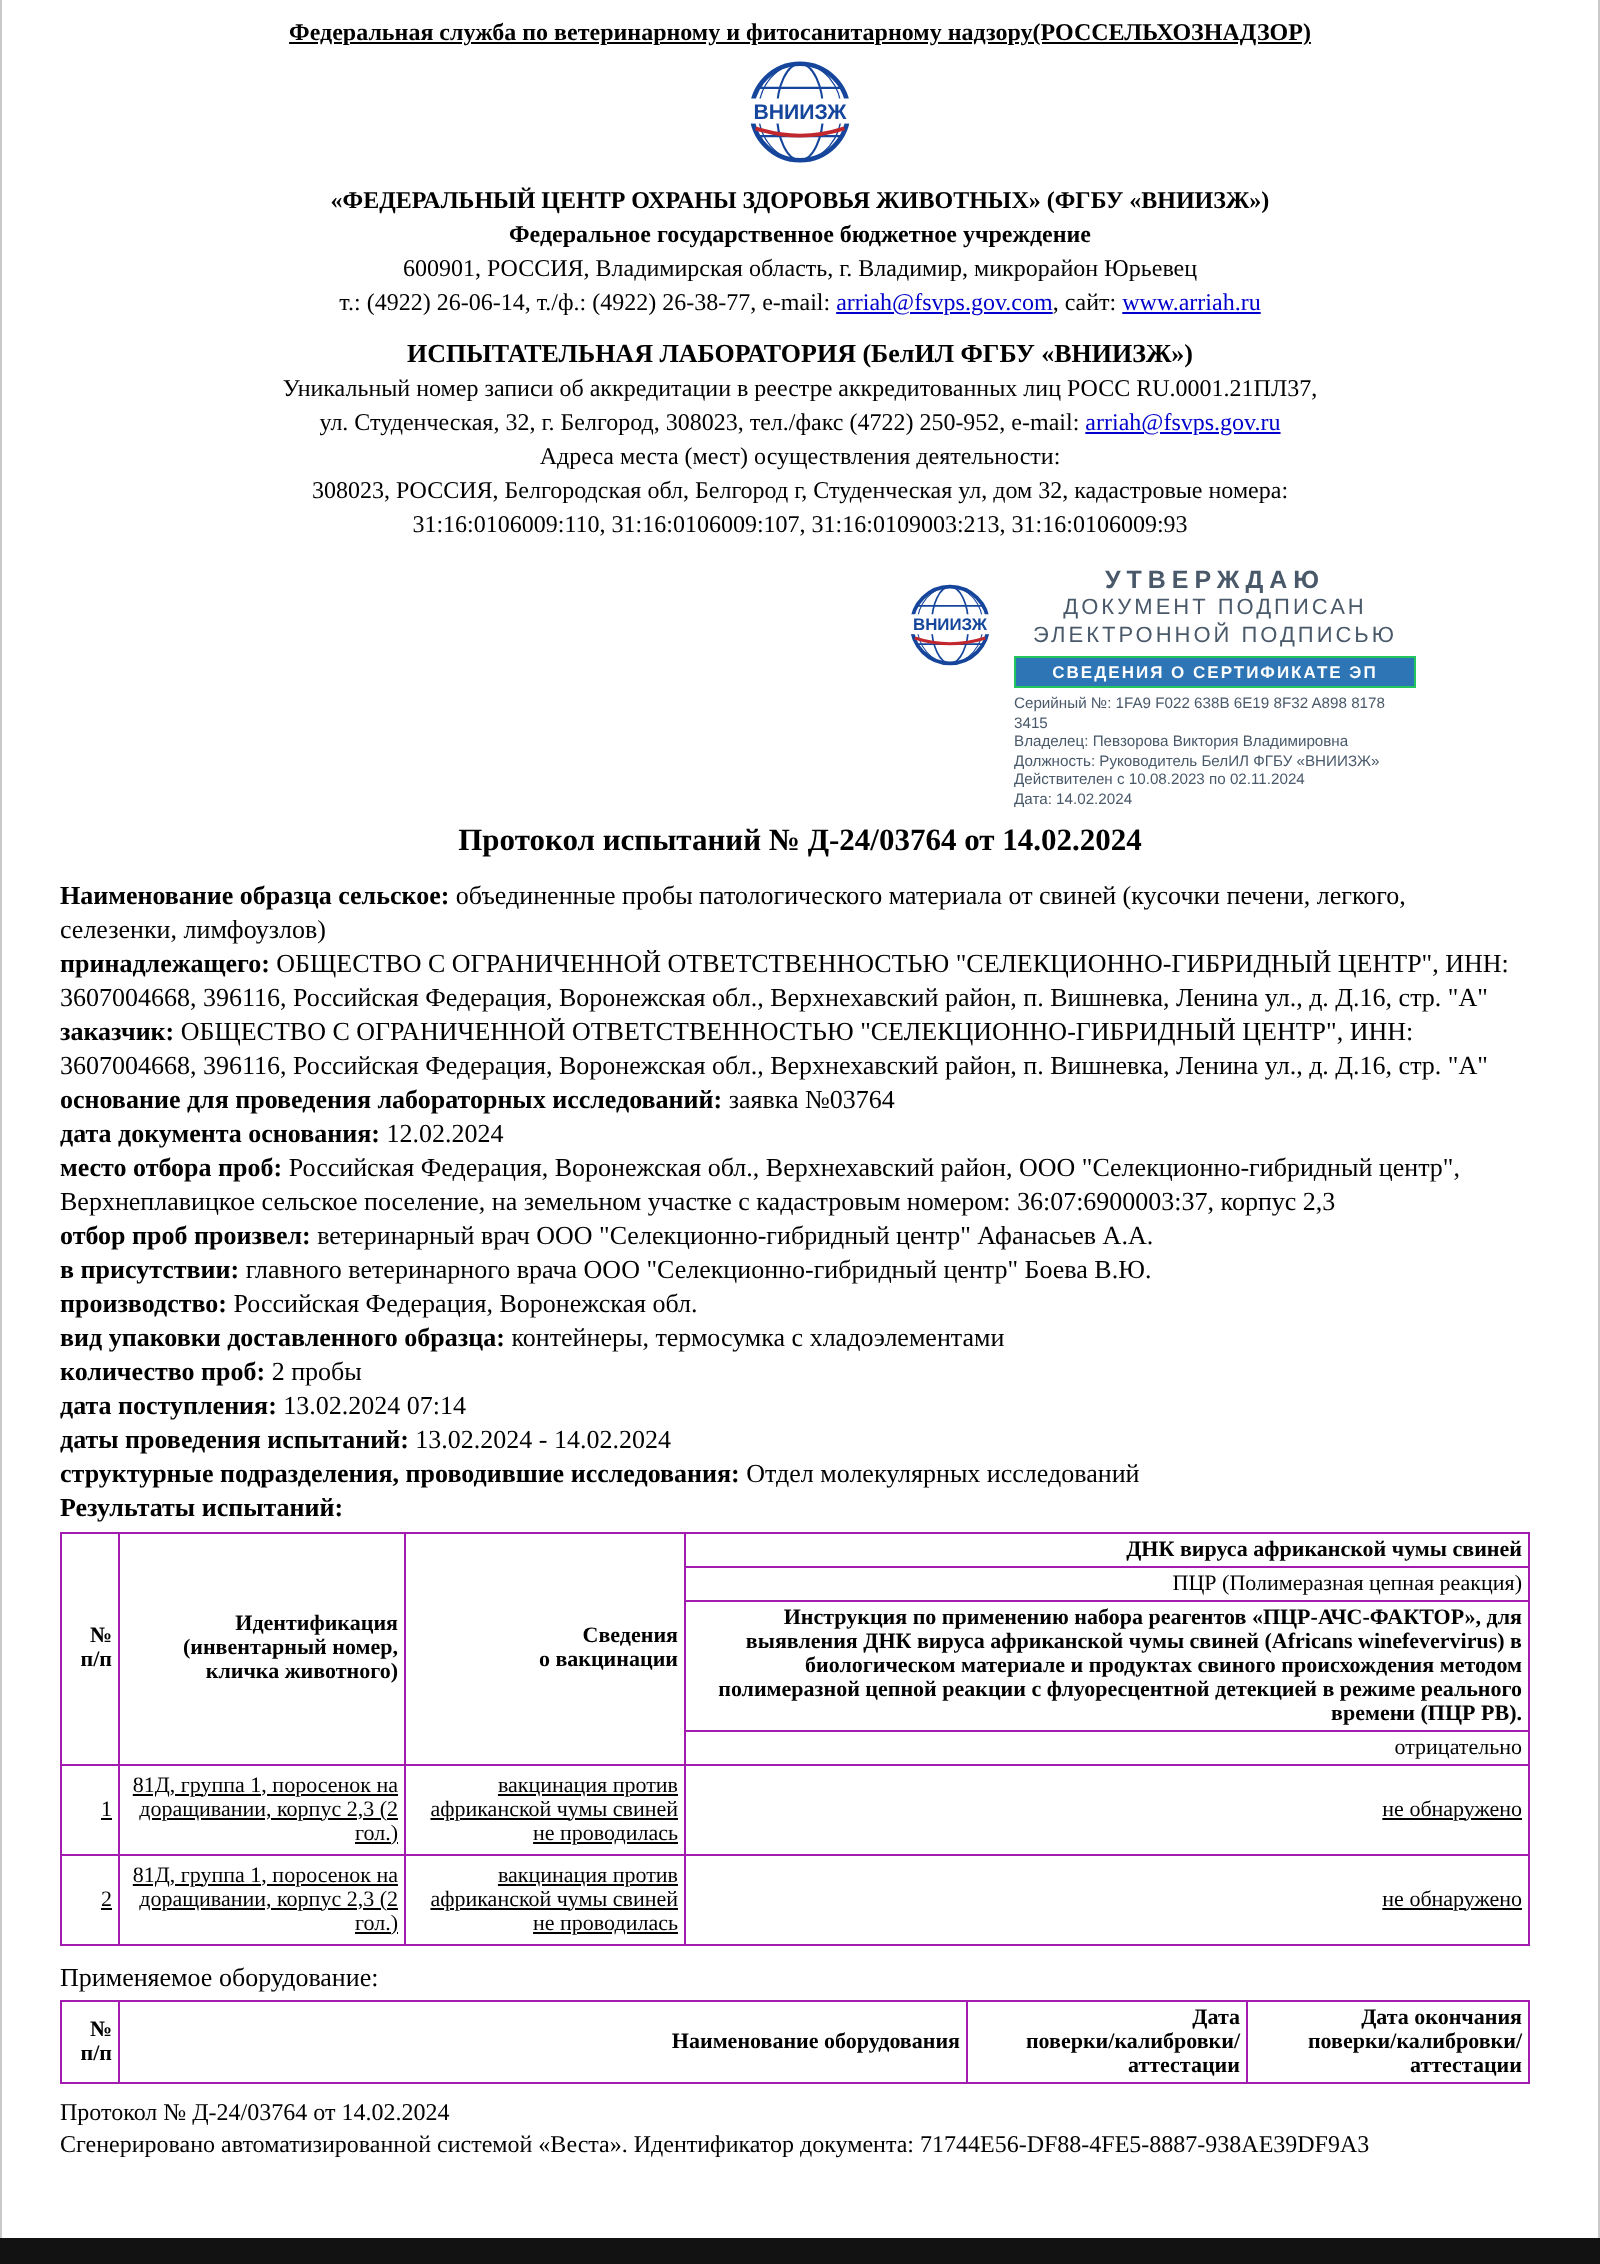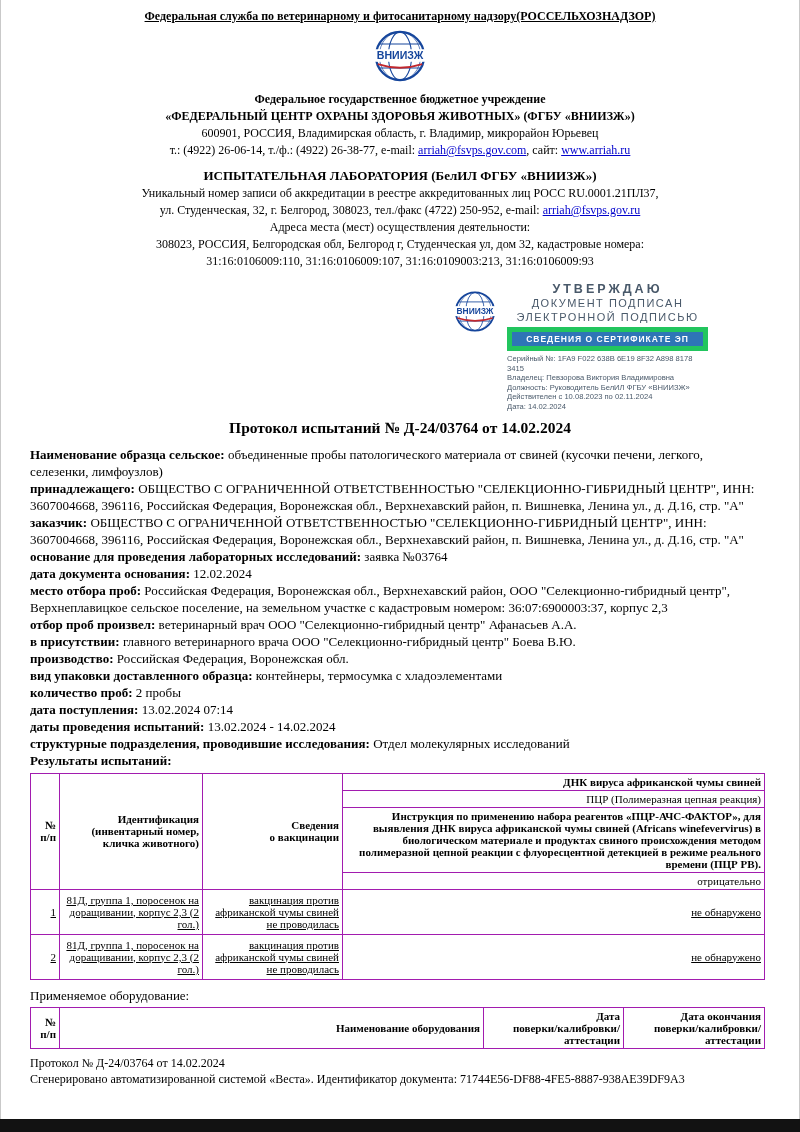--- a/index.html
+++ b/index.html
@@ -39,21 +39,21 @@
     width:256px;
     margin:12px 92px 4px auto;
     font-family:"Liberation Sans","DejaVu Sans",sans-serif;
     color:#49596a;
   }
   .stamp-logo { flex:0 0 48px; padding-top:8px; }
   .stamp-body { flex:1; }
   .stamp-approve { font-size:12.5px; font-weight:bold; letter-spacing:3px; text-align:center; line-height:15px; }
   .stamp-signed { font-size:11px; letter-spacing:1.5px; text-align:center; line-height:13.5px; }
   .stamp-band {
-    background:#2e75b6; border:5px solid #22c55e; color:#fff;
+    background:#2e75b6; border:1px solid #22c55e; color:#fff;
     font-size:8.5px; font-weight:bold; letter-spacing:1px;
     text-align:center; padding:2px 2px; margin:3px 0 3px;
   }
   .stamp-small { font-size:7.6px; line-height:9.6px; text-align:left; }
 
   .doc-title { font-size:15.5px; font-weight:bold; text-align:center; margin:7px 0 9px; }
 
   .body-text { margin:0 36px 0 30px; }
   p.field { margin:0; font-size:13px; line-height:17px; }
   .results-heading { font-size:13px; font-weight:bold; line-height:17px; margin:0 0 4px; }
@@ -89,22 +89,22 @@
 
 <div class="page">
 
   <div class="header-block c">
     <div class="agency">Федеральная служба по ветеринарному и фитосанитарному надзору(РОССЕЛЬХОЗНАДЗОР)</div>
     <div class="logo-wrap">
       <svg width="58" height="54">
           <use href="#vniizh-logo"></use>
         </svg>
     </div>
+    <div class="hline b">«ФЕДЕРАЛЬНЫЙ ЦЕНТР ОХРАНЫ ЗДОРОВЬЯ ЖИВОТНЫХ» (ФГБУ «ВНИИЗЖ»)</div>
     <div class="hline b">Федеральное государственное бюджетное учреждение</div>
-    <div class="hline b">«ФЕДЕРАЛЬНЫЙ ЦЕНТР ОХРАНЫ ЗДОРОВЬЯ ЖИВОТНЫХ» (ФГБУ «ВНИИЗЖ»)</div>
     <div class="hline">600901, РОССИЯ, Владимирская область, г. Владимир, микрорайон Юрьевец</div>
     <div class="hline"><span>т.: (4922) 26-06-14, т./ф.: (4922) 26-38-77, e-mail: </span><a class="doc-link" href="#">arriah@fsvps.gov.com</a><span>, сайт: </span><a class="doc-link" href="#">www.arriah.ru</a></div>
     <div class="lab-name">ИСПЫТАТЕЛЬНАЯ ЛАБОРАТОРИЯ (БелИЛ ФГБУ «ВНИИЗЖ»)</div>
     <div class="hline">Уникальный номер записи об аккредитации в реестре аккредитованных лиц РОСС RU.0001.21ПЛ37,</div>
     <div class="hline"><span>ул. Студенческая, 32, г. Белгород, 308023, тел./факс (4722) 250-952, e-mail: </span><a class="doc-link" href="#">arriah@fsvps.gov.ru</a></div>
     <div class="hline">Адреса места (мест) осуществления деятельности:</div>
     <div class="hline">308023, РОССИЯ, Белгородская обл, Белгород г, Студенческая ул, дом 32, кадастровые номера:</div>
     <div class="hline">31:16:0106009:110, 31:16:0106009:107, 31:16:0109003:213, 31:16:0106009:93</div>
   </div>
 

